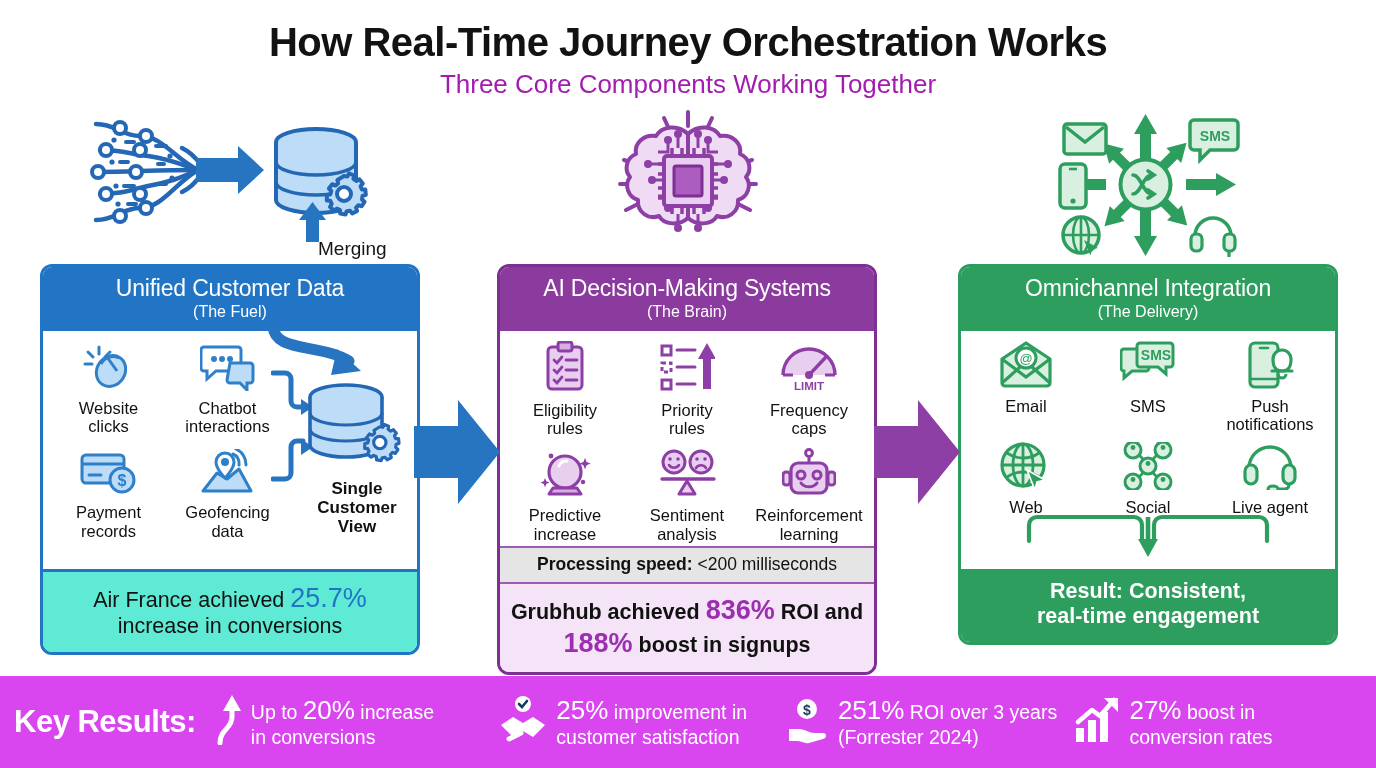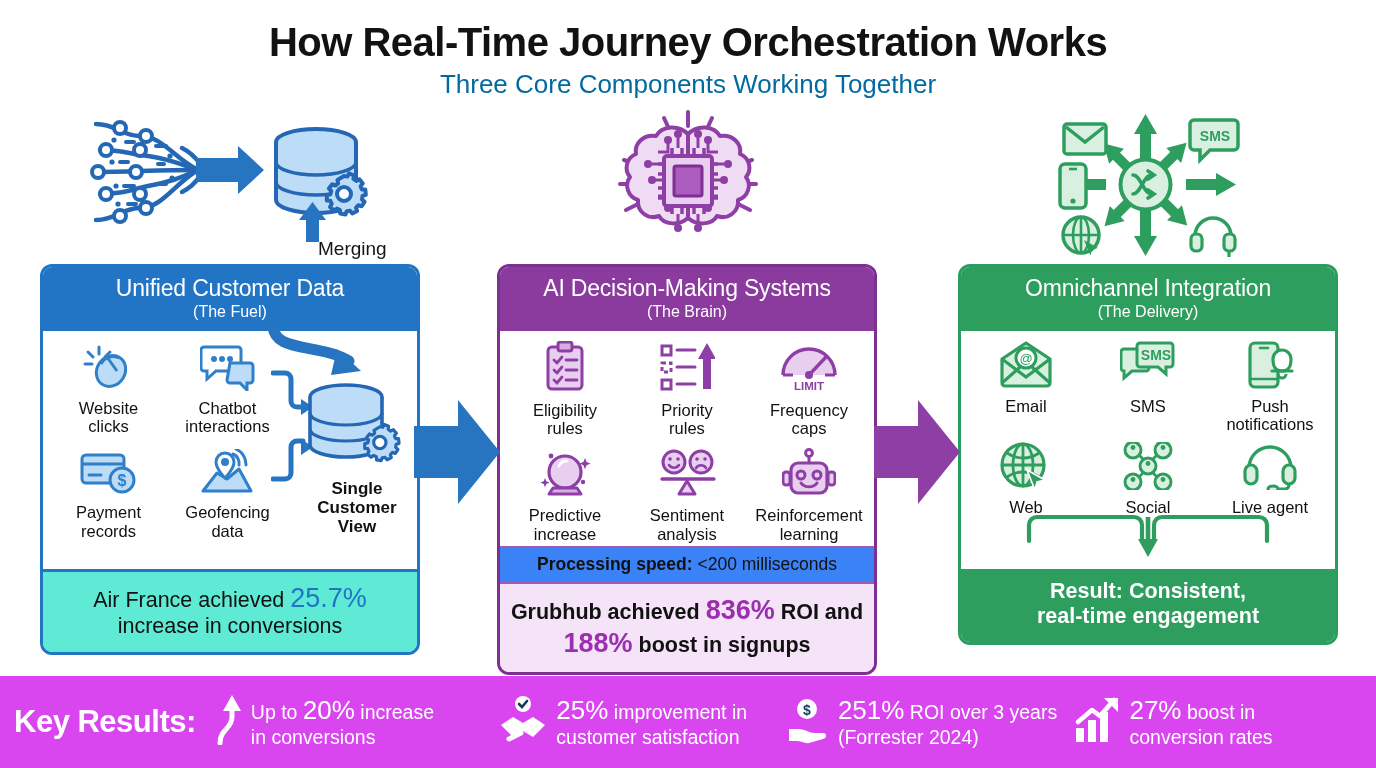--- a/index.html
+++ b/index.html
@@ -10,21 +10,21 @@
     position: relative;
     overflow: hidden;
   }
 
   
   #title-block { position: absolute; top: 20px; left: 0; width: 1376px; text-align: center; }
   #main-title {
     font-size: 40px; font-weight: bold; color: #121212; letter-spacing: -0.5px;
     line-height: 1.12;
   }
-  #subtitle { font-size: 26px; color: #0369a1; margin-top: 4px; font-weight: 400; }
+  #subtitle { font-size: 26px; color: #a21caf; margin-top: 4px; font-weight: 400; }
 
   
   .top-art { position: absolute; }
   #art-fuel   { left: 78px;  top: 112px; }
   #art-brain  { left: 598px; top: 108px; }
   #art-deliver{ left: 1040px;top: 112px; }
 
   #merging-label {
     position: absolute; left: 318px; top: 238px;
     font-size: 19px; color: #151515;
@@ -60,21 +60,21 @@
   #fuel-sources { position: absolute; left: 6px; top: 12px; width: 238px;
                   display: grid; grid-template-columns: repeat(2, 1fr); row-gap: 13px; }
   #fuel-scv { position: absolute; left: 256px; top: 52px; width: 116px; text-align: center; }
   #fuel-scv .cap { font-size: 17px; font-weight: bold; line-height: 1.13; color:#111; margin-top: 2px;}
   #fuel-connectors { position: absolute; left: 228px; top: 36px; }
   #fuel-incoming { position: absolute; left: 222px; top: -4px; }
 
   #brain-body { padding: 10px 4px 2px; }
   #brain-body .icon-grid { row-gap: 10px; }
   #brain-speed {
-    background: #3b82f6; border-top: 2px solid #a05ab3; border-bottom: 2px solid #a05ab3;
+    background: #e5e5e5; border-top: 2px solid #a05ab3; border-bottom: 2px solid #a05ab3;
     text-align: center; font-size: 17.5px; color: #111; padding: 6px 12px 7px;
   }
   #brain-speed b { font-weight: bold; }
 
   #deliver-body { padding: 10px 4px 0; position: relative; height: 238px;}
   #deliver-body .icon-grid { row-gap: 8px; }
   #deliver-bracket { position: absolute; left: 50%; transform: translateX(-50%); bottom: 6px; }
 
   .panel-foot { text-align: center; padding: 10px 10px 12px; }
   #fuel-foot {

